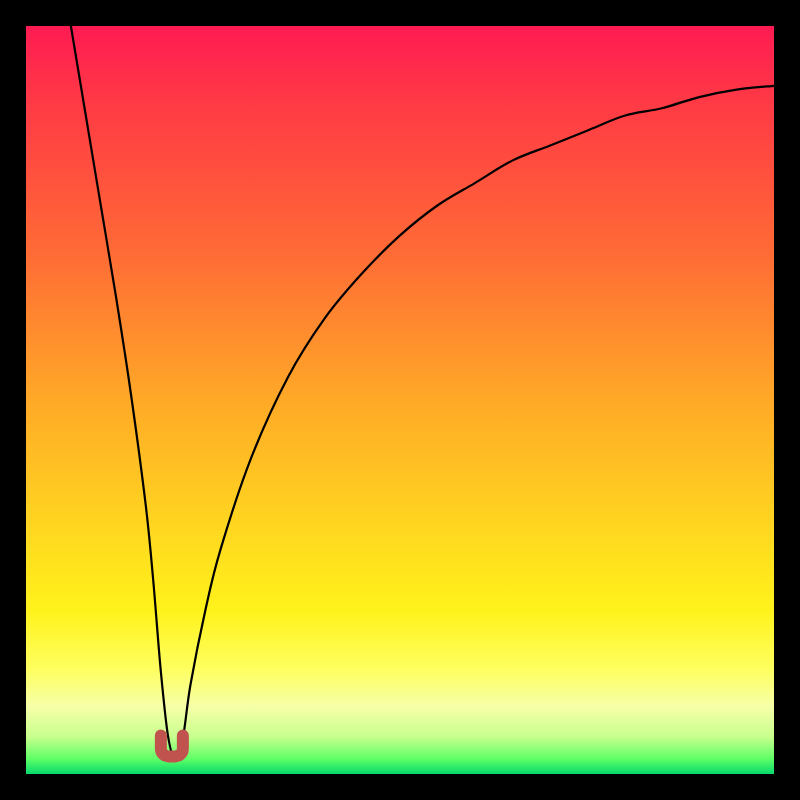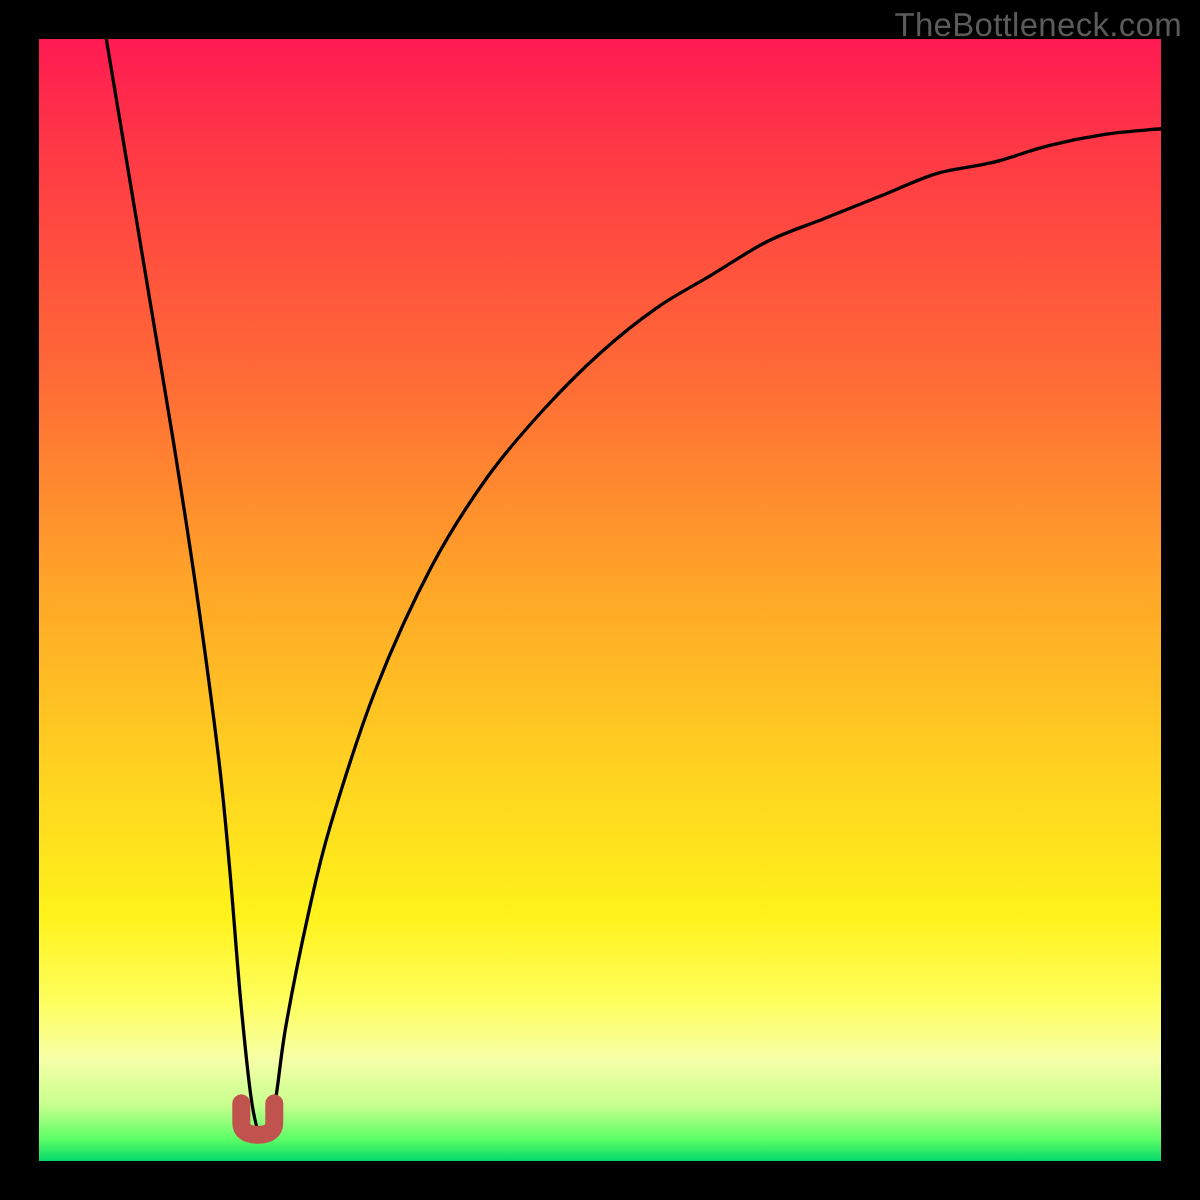--- a/index.html
+++ b/index.html
@@ -57,20 +57,19 @@
     top: 0;
     width: 748px;
     height: 748px;
     overflow: visible;
   }
 </style>
 </head>
 <body>
 
 <div class="frame">
-  <div class="watermark">TheBottleneck.com</div>
   <div class="plot">
     <svg class="curve" viewBox="0 0 748 748">
       <path id="main-curve" fill="none" stroke="#000000" stroke-width="2.2" stroke-linejoin="round" stroke-linecap="round" d="M 44.879999999999995 0 C 47.37 14.96, 54.85 59.84, 59.84 89.76 C 64.83 119.68, 69.81 149.60, 74.80 179.52 C 79.79 209.44, 84.77 238.11, 89.76 269.28 C 94.75 300.45, 99.73 331.61, 104.72 366.52 C 109.71 401.43, 115.94 447.55, 119.68 478.72 C 123.42 509.89, 124.67 526.09, 127.16 553.52 C 129.65 580.95, 132.15 617.10, 134.64 643.28 C 137.13 669.46, 139.63 695.64, 142.12 710.60 C 144.61 725.56, 147.11 733.04, 149.60 733.04 C 152.09 733.04, 154.59 723.07, 157.08 710.60 C 159.57 698.13, 160.82 679.43, 164.56 658.24 C 168.30 637.05, 174.53 605.88, 179.52 583.44 C 184.51 561.00, 187.00 548.53, 194.48 523.60 C 201.96 498.67, 213.18 462.51, 224.40 433.84 C 235.62 405.17, 249.33 375.25, 261.80 351.56 C 274.27 327.87, 286.73 309.17, 299.20 291.72 C 311.67 274.27, 324.13 260.55, 336.60 246.84 C 349.07 233.13, 361.53 220.66, 374.00 209.44 C 386.47 198.22, 398.93 188.25, 411.40 179.52 C 423.87 170.79, 436.33 164.56, 448.80 157.08 C 461.27 149.60, 473.73 140.87, 486.20 134.64 C 498.67 128.41, 511.13 124.67, 523.60 119.68 C 536.07 114.69, 548.53 109.71, 561.00 104.72 C 573.47 99.73, 585.93 93.50, 598.40 89.76 C 610.87 86.02, 623.33 85.40, 635.80 82.28 C 648.27 79.16, 660.73 74.18, 673.20 71.06 C 685.67 67.94, 698.13 65.45, 710.60 63.58 C 723.07 61.71, 741.77 60.46, 748.00 59.84"></path>
       <path id="marker-u" fill="none" stroke="#c1534e" stroke-width="12" stroke-linecap="round" d="M 134.86 709.56 L 134.86 722.56 Q 134.86 730.56 145.86 730.56 Q 156.86 730.56 156.86 722.56 L 156.86 709.56"></path>
     </svg>
   </div>
 </div>
 
 </body></html>

